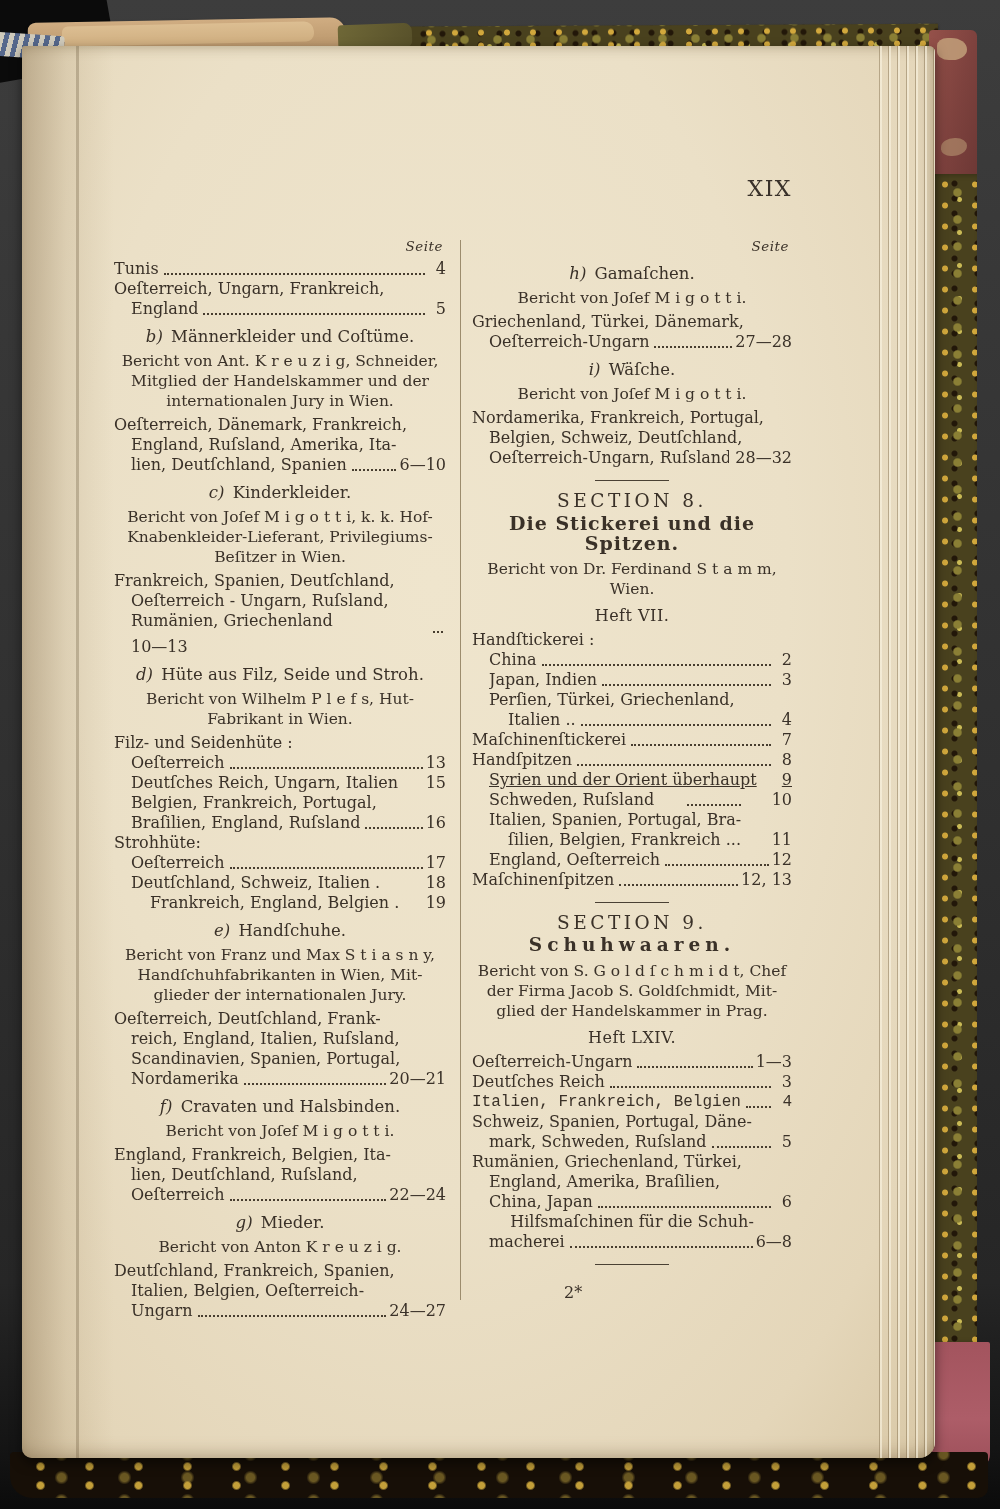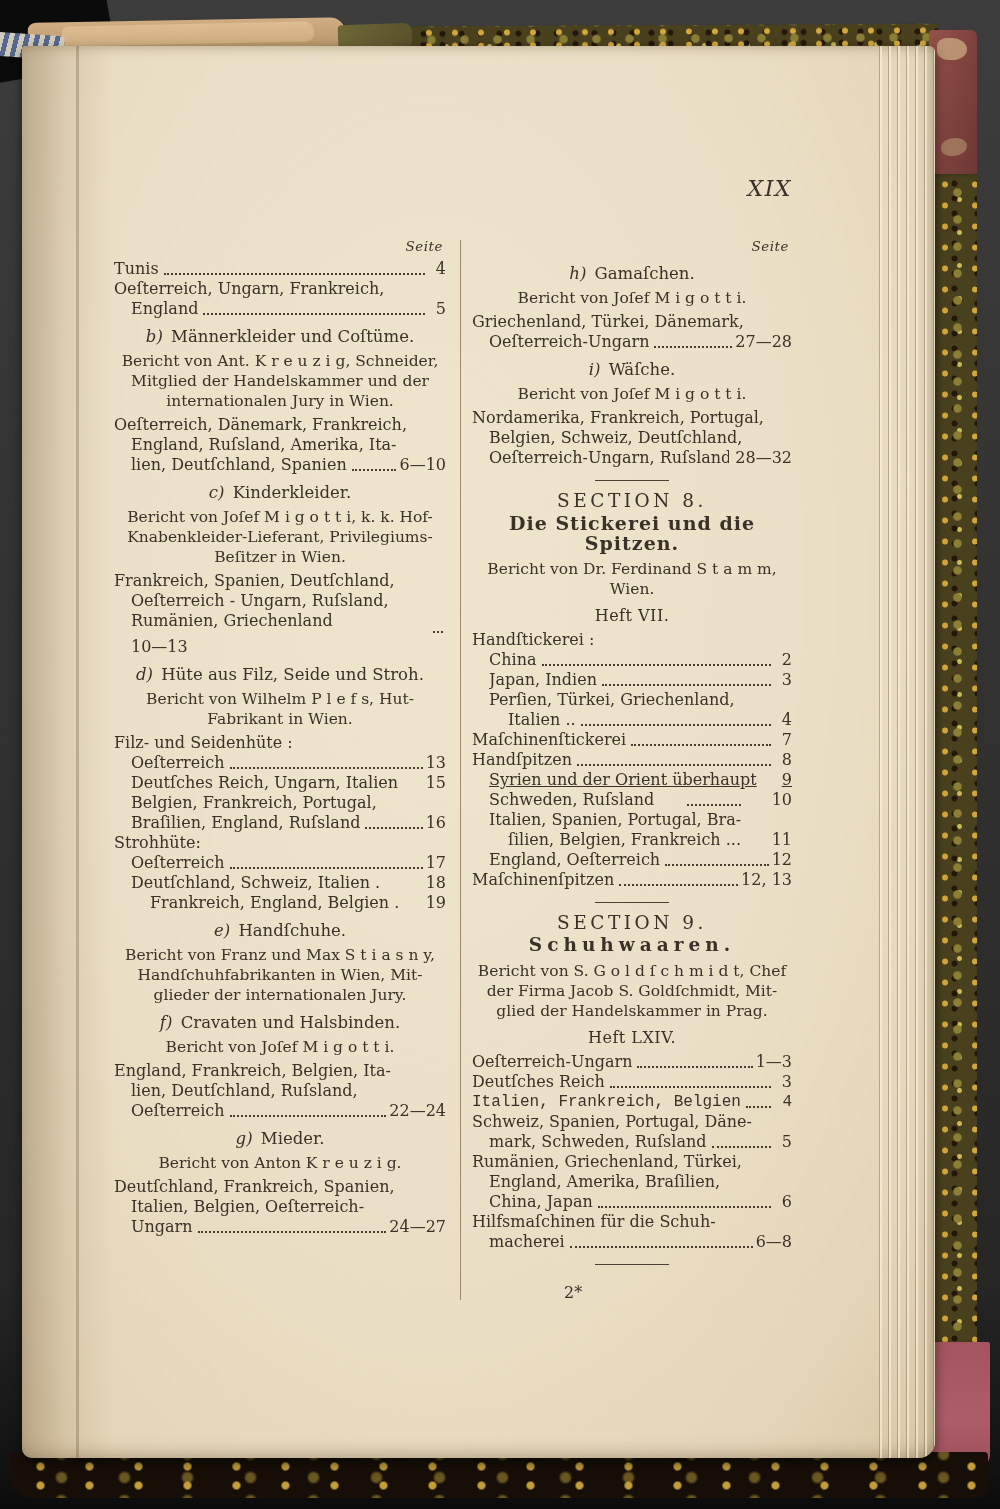--- a/index.html
+++ b/index.html
@@ -56,21 +56,21 @@
       inset 0 -14px 16px -10px rgba(110,88,55,.38),
       0 5px 12px rgba(0,0,0,.5);
     overflow:hidden;
   }
   .gutter{left:0;top:0;bottom:0;width:92px;
     background:linear-gradient(90deg,rgba(120,95,60,.38),rgba(150,125,85,.16) 48%,rgba(0,0,0,0));}
   .crease{left:54px;top:0;bottom:0;width:3px;background:rgba(95,75,48,.28);}
   .stack{right:0;top:0;bottom:0;width:60px;
     background:repeating-linear-gradient(to right,rgba(0,0,0,0) 0 4px,rgba(125,105,72,.45) 4px 5px,rgba(250,244,226,.6) 5px 7px,rgba(0,0,0,0) 7px 9px);}
   
-  .pageno{left:680px;top:130px;width:90px;text-align:right;font-size:22px;letter-spacing:1.5px;color:#39312a;font-style:italic;}
+  .pageno{left:680px;top:130px;width:90px;text-align:right;font-size:22px;letter-spacing:1.5px;color:#39312a;}
   .col{top:190px;color:#3a3128;font-size:16px;line-height:20px;}
   .col-left{left:92px;width:332px;}
   .col-right{left:450px;width:320px;}
   .divider{left:438px;top:194px;width:1px;height:1060px;background:#9c8c6d;}
   .seite{text-align:right;font-style:italic;font-size:13.5px;letter-spacing:.5px;padding-right:3px;margin-bottom:3px;}
   .para{margin:0 0 3px 0;}
   .line{line-height:20px;white-space:nowrap;}
   .flexl{display:flex;align-items:baseline;}
   .lt{flex:0 1 auto;overflow:hidden;}
   .dots{flex:1 1 auto;min-width:10px;margin:0 3px 4px 5px;height:0;border-bottom:2px dotted #473d2f;align-self:flex-end;}
@@ -196,20 +196,30 @@
           <span class="sp"></span>
           <span class="pg">19</span>
         </div>
       </div>
       <div class="heading"><span class="hlbl">e)</span><span class="htxt"> Handſchuhe.</span></div>
       <div class="bericht">
         <div class="bline">Bericht von Franz und Max S t i a s n y,</div>
         <div class="bline">Handſchuhfabrikanten in Wien, Mit-</div>
         <div class="bline">glieder der internationalen Jury.</div>
       </div>
+      <div class="para">
+        <div class="line" style="padding-left: 0px;">Oeſterreich, Deutſchland, Frank-</div>
+        <div class="line" style="padding-left: 17px;">reich, England, Italien, Ruſsland,</div>
+        <div class="line" style="padding-left: 17px;">Scandinavien, Spanien, Portugal,</div>
+        <div class="line flexl" style="padding-left: 17px;">
+          <span class="lt">Nordamerika</span>
+          <span class="dots"></span>
+          <span class="pg">20—21</span>
+        </div>
+      </div>
       <div class="heading"><span class="hlbl">f)</span><span class="htxt"> Cravaten und Halsbinden.</span></div>
       <div class="bericht">
         <div class="bline">Bericht von Joſef M i g o t t i.</div>
       </div>
       <div class="para">
         <div class="line" style="padding-left: 0px;">England, Frankreich, Belgien, Ita-</div>
         <div class="line" style="padding-left: 17px;">lien, Deutſchland, Ruſsland,</div>
         <div class="line flexl" style="padding-left: 17px;">
           <span class="lt">Oeſterreich</span>
           <span class="dots"></span>
@@ -355,21 +365,21 @@
           <span class="dots"></span>
           <span class="pg">5</span>
         </div>
         <div class="line" style="padding-left: 0px;">Rumänien, Griechenland, Türkei,</div>
         <div class="line" style="padding-left: 17px;">England, Amerika, Braſilien,</div>
         <div class="line flexl" style="padding-left: 17px;">
           <span class="lt">China, Japan</span>
           <span class="dots"></span>
           <span class="pg">6</span>
         </div>
-        <div class="line" style="padding-left: 0px;">Hilfsmaſchinen für die Schuh-</div>
+        <div class="line" style="padding-left: 0px; text-align: center;">Hilfsmaſchinen für die Schuh-</div>
         <div class="line flexl" style="padding-left: 17px;">
           <span class="lt">macherei</span>
           <span class="dots"></span>
           <span class="pg">6—8</span>
         </div>
       </div>
       <div class="rule"></div>
       <div class="sig">2*</div>
     </div>
 </div>

